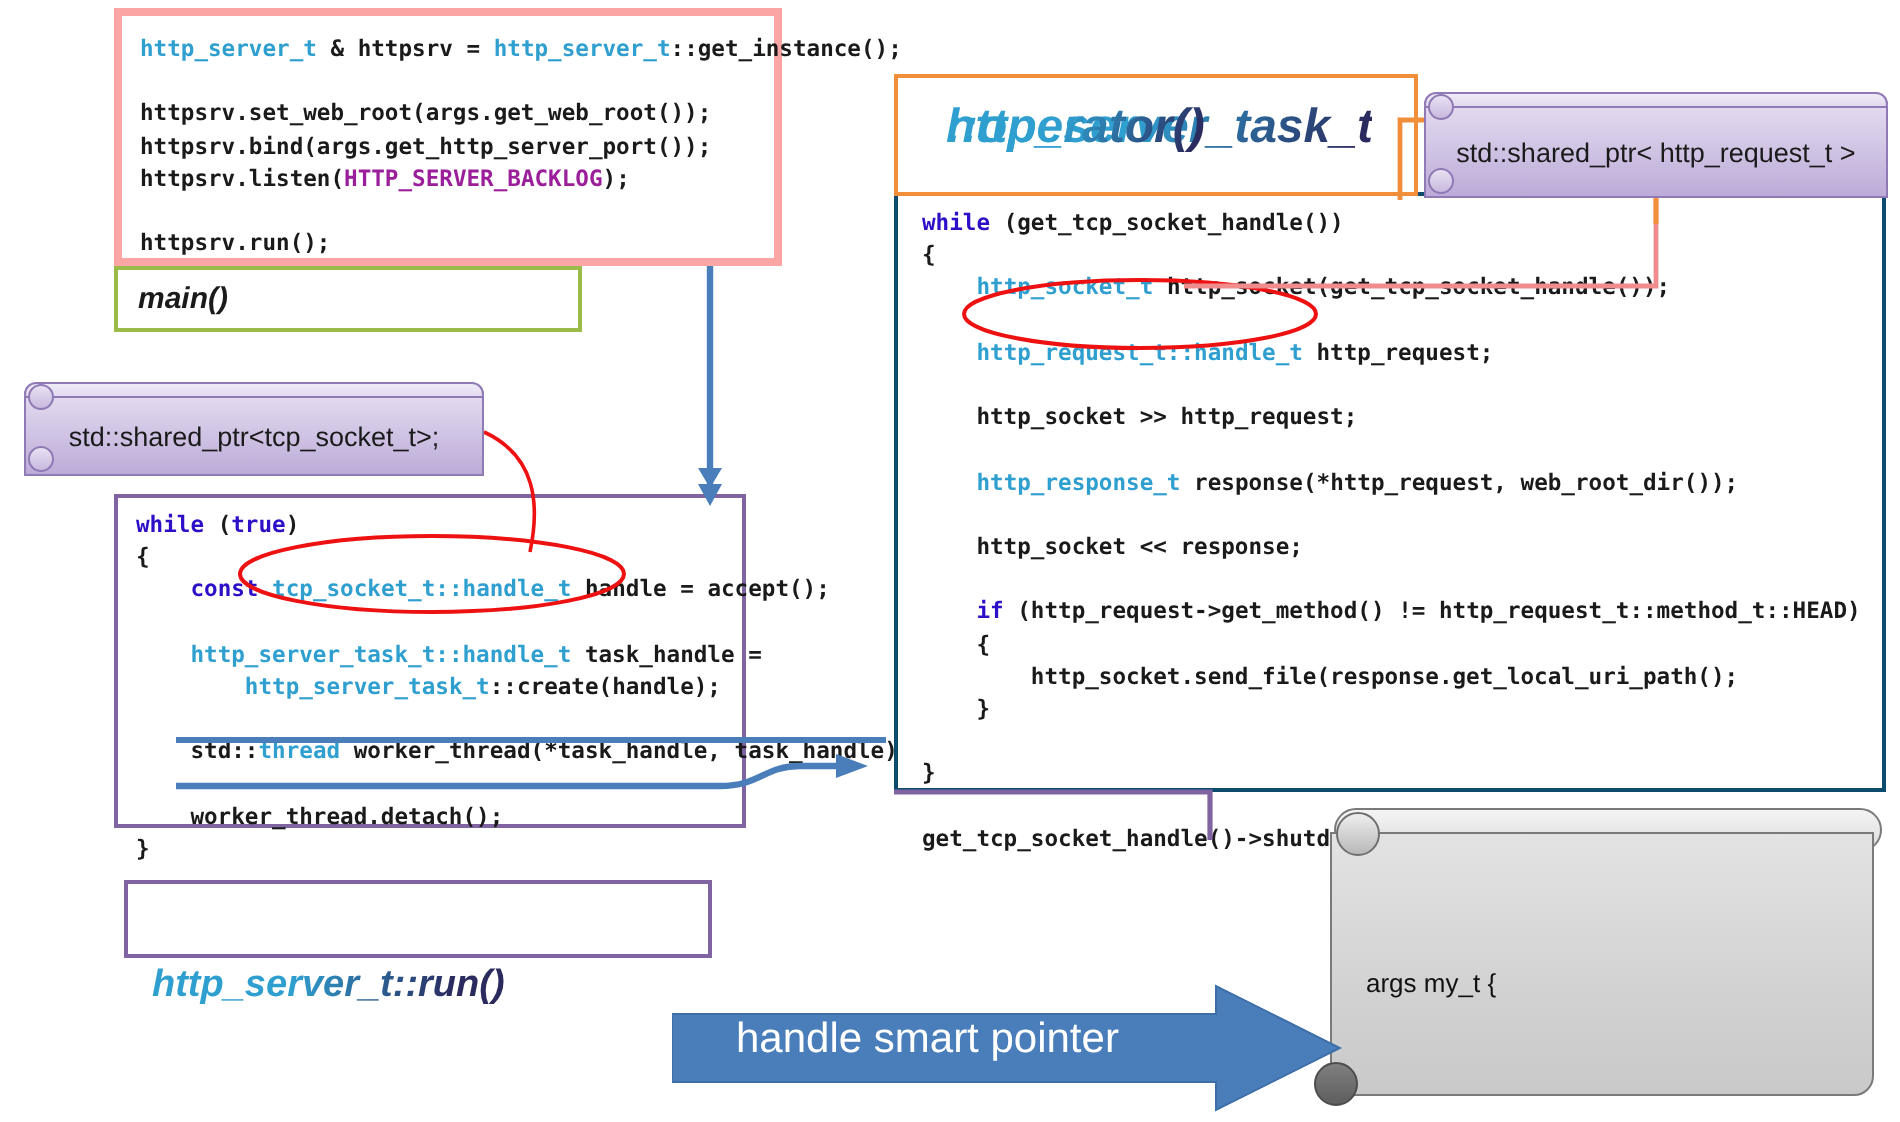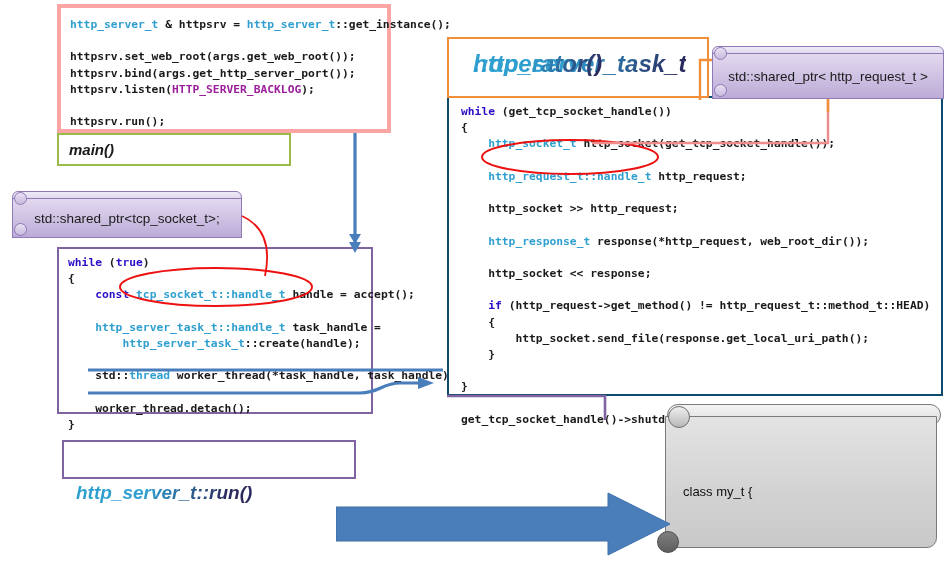--- a/index.html
+++ b/index.html
@@ -224,29 +224,30 @@
     <div class="body"></div>
     <div class="curl tl"></div>
     <div class="curl bl"></div>
     <div class="txt">std::shared_ptr&lt; http_request_t &gt;</div>
   </div>
 
   <div id="banner-arrow">
     <svg width="335" height="66" viewBox="0 0 335 66">
       <path d="M0,16 L272,16 L272,2 L334,33 L272,64 L272,50 L0,50 Z" fill="#4a7ebb" stroke="#3d6ea8" stroke-width="1"></path>
     </svg>
+    <div class="lbl">handle smart pointer</div>
   </div>
 
   <div id="gray-note">
     <div class="gbar"></div>
     <div class="gbody"></div>
     <div class="gcurl tl"></div>
     <div class="gcurl bl"></div>
     <div class="gtext">
-      <div><span>class </span><b>my_t</b><span> {</span></div>
+      <div><span>args </span><b>my_t</b><span> {</span></div>
       <div class="dots">&nbsp;<span>...</span></div>
       
       
       
     </div>
   </div>
 
 </div>
 
 </body></html>

